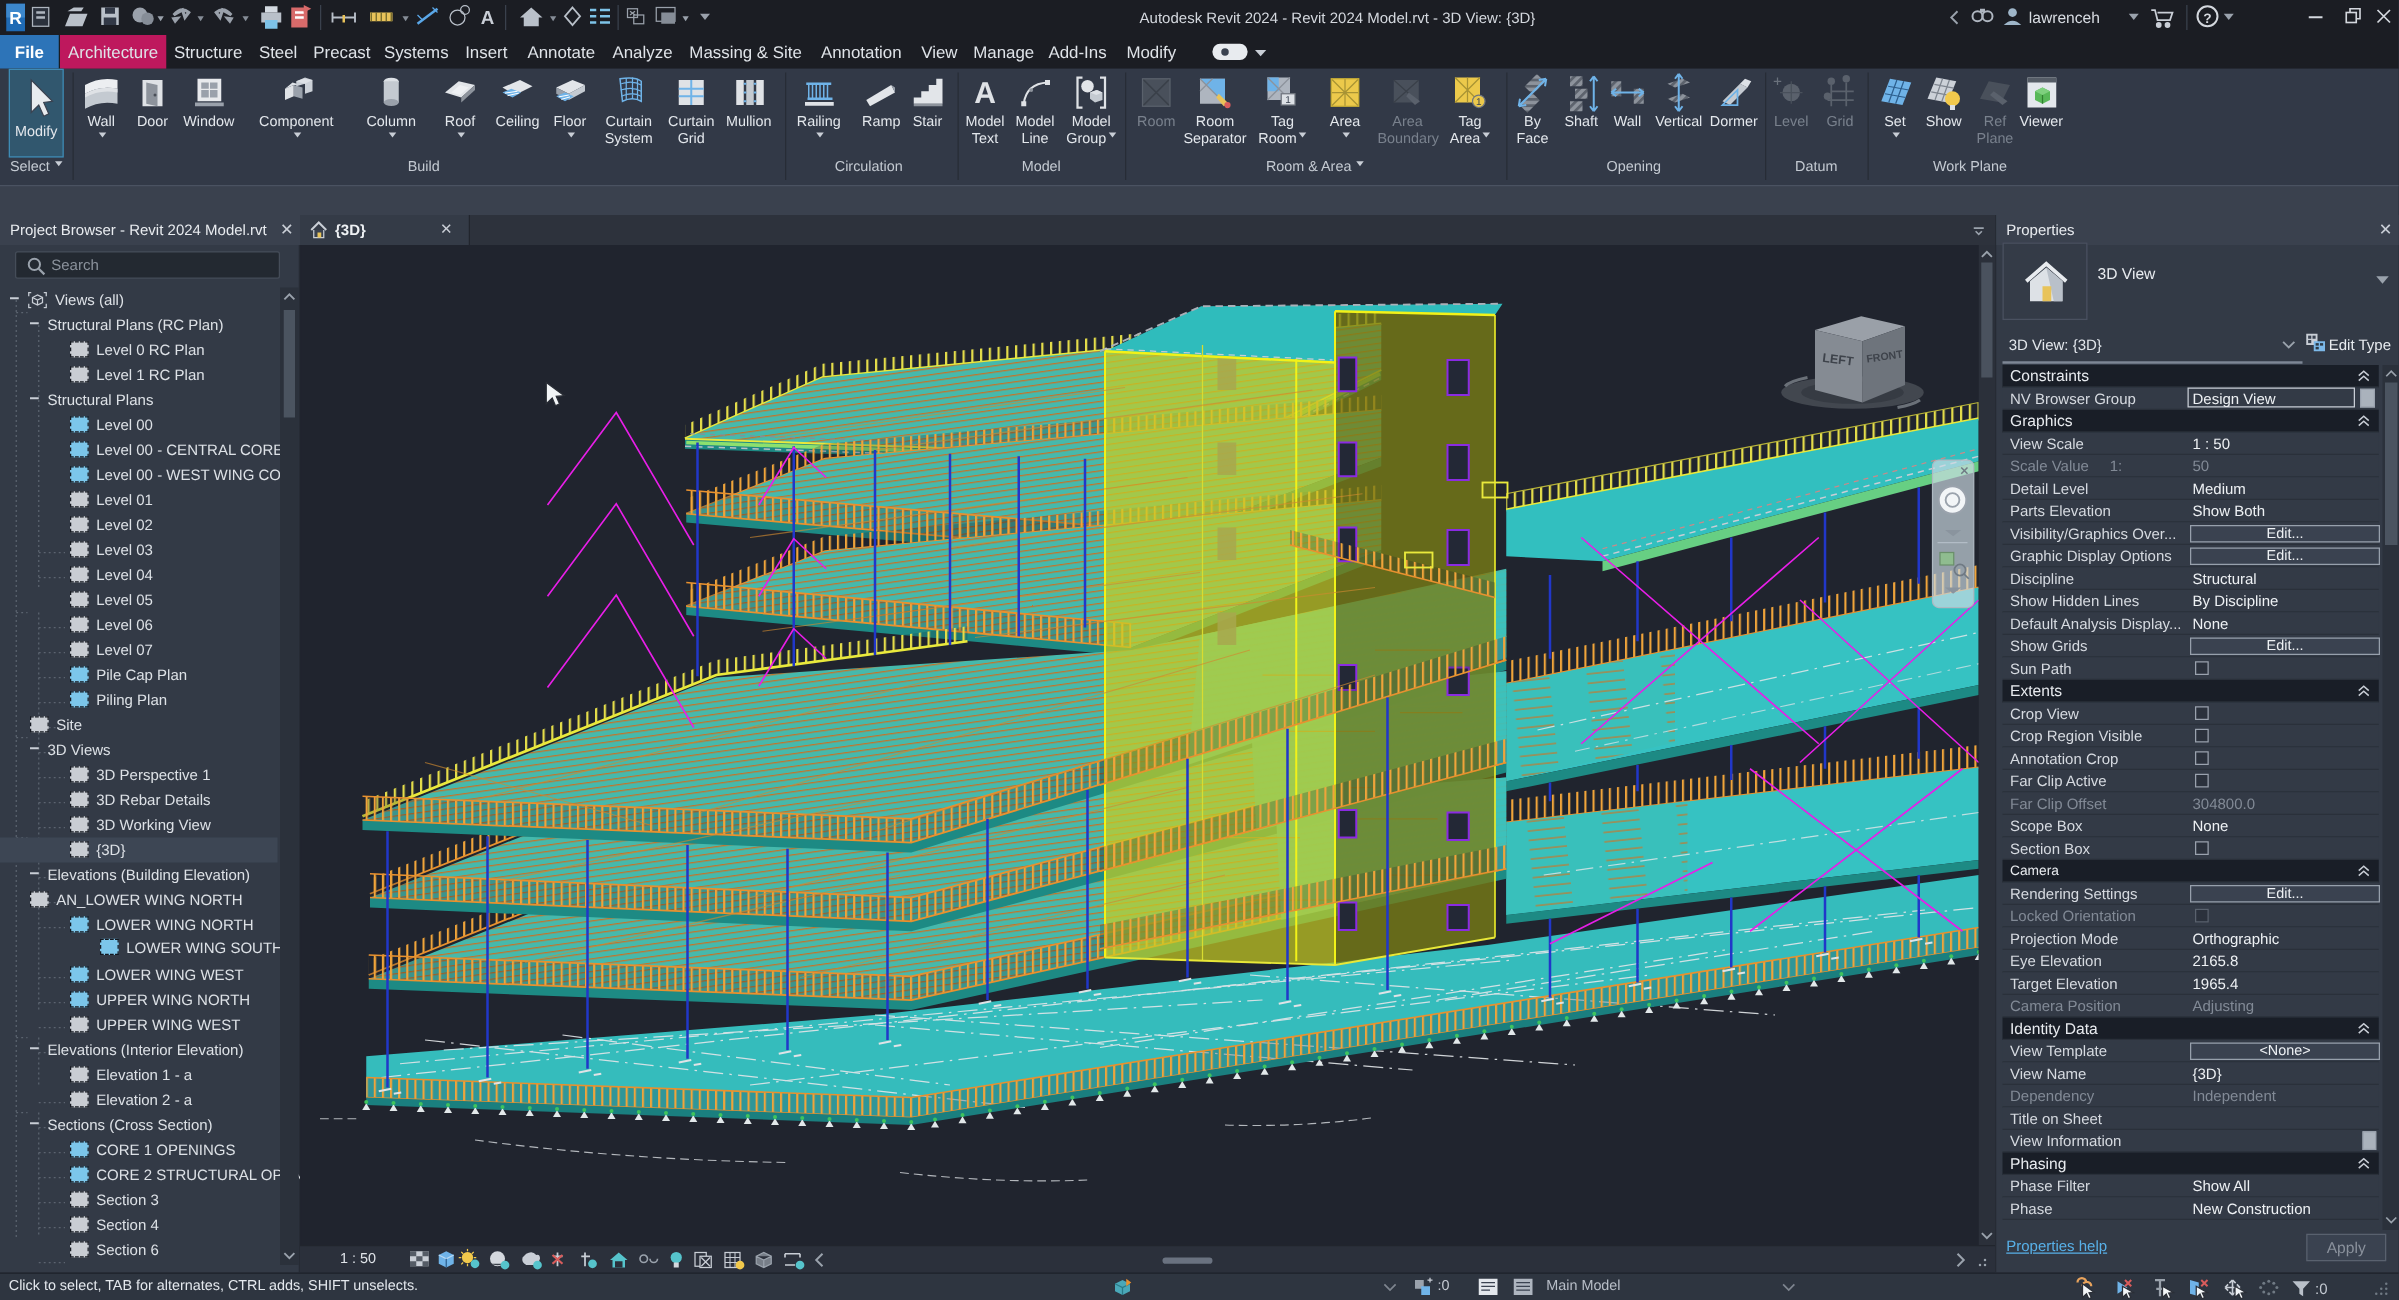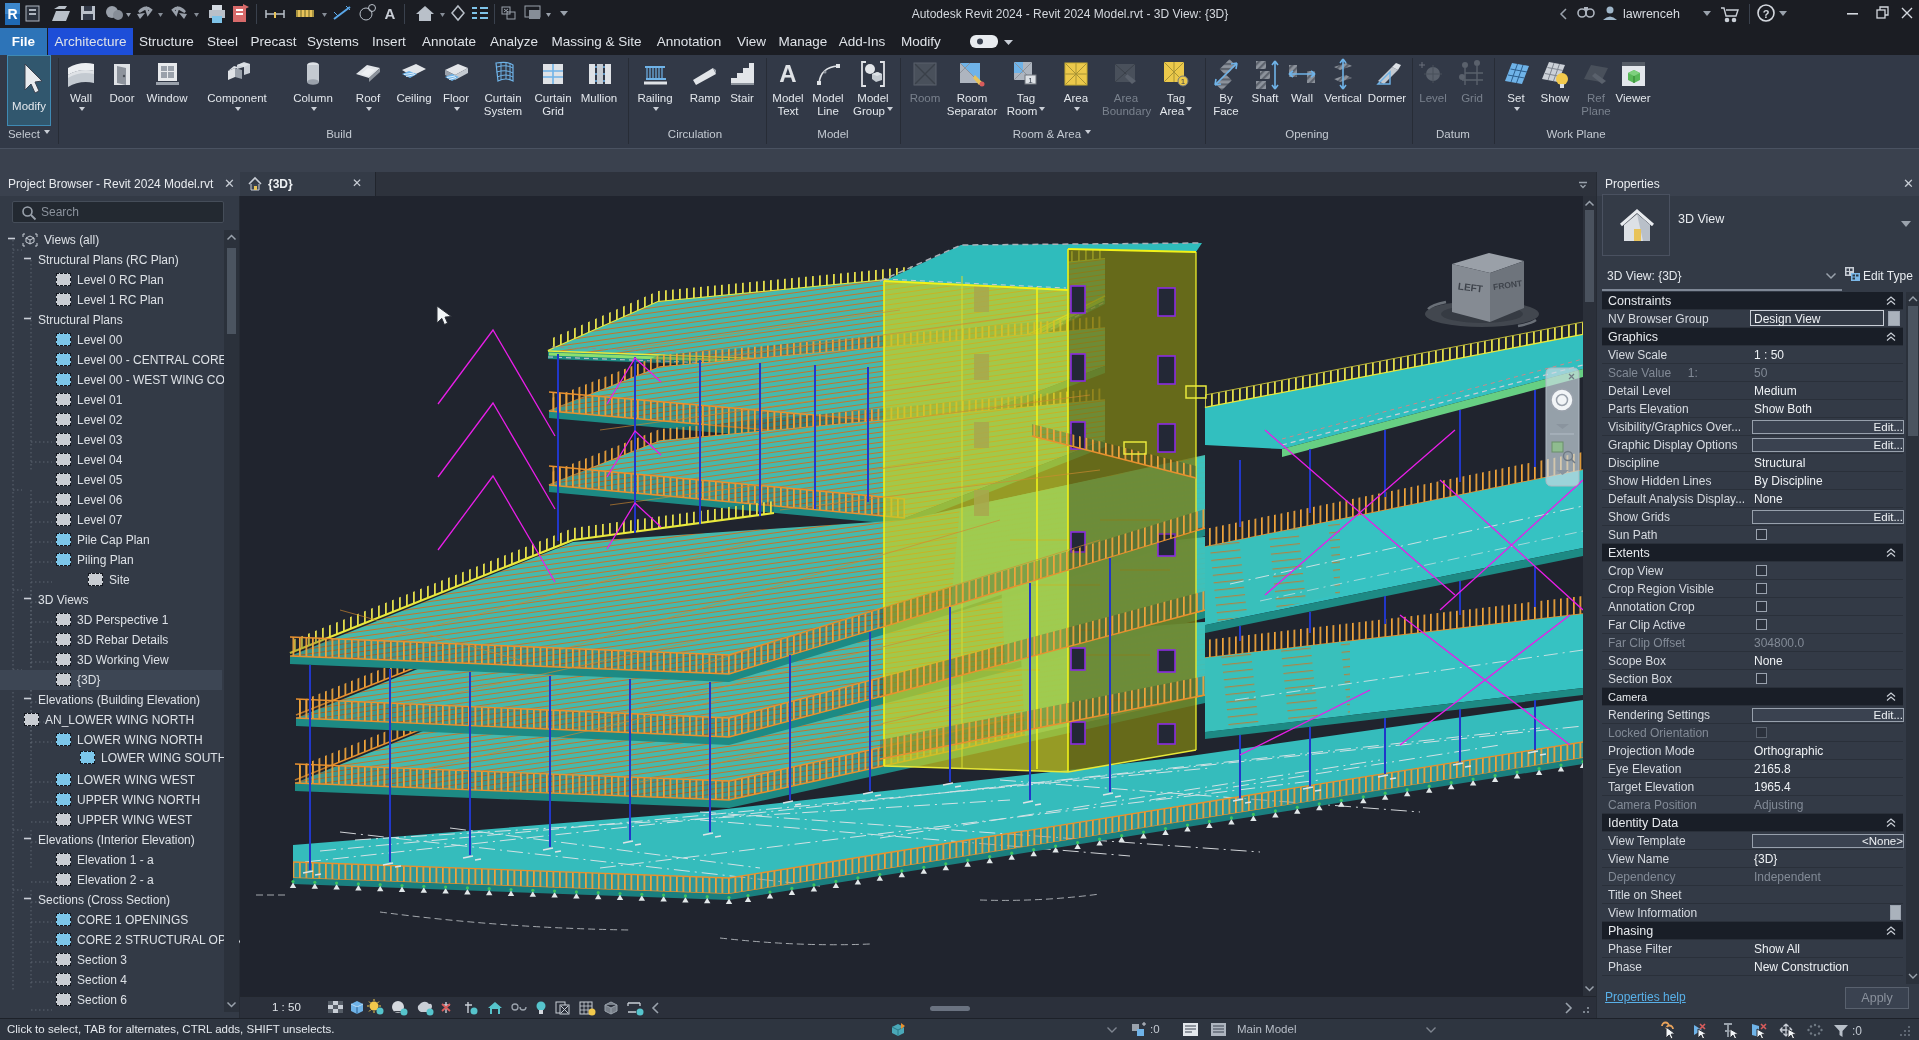--- a/index.html
+++ b/index.html
@@ -6,21 +6,21 @@
 .abs{position:absolute}
 .rb svg{display:block;margin:0 auto 1px}
 .trow svg{display:inline-block}
 .dar{display:inline-block;width:0;height:0;border:3.5px solid transparent;border-top:4.5px solid #c9ced6;vertical-align:1px;margin-left:1px}
 
 #tbar{position:absolute;left:0;top:0;width:1919px;height:28px;background:#1b1d23}
 #tbar .title{position:absolute;left:860px;top:7px;width:420px;text-align:center;font-size:12px;color:#d4d8de}
 #tabrow{position:absolute;left:0;top:28px;width:1919px;height:27px;background:#1b1d23}
 .tab{position:absolute;top:0;height:27px;line-height:27px;font-size:13.5px;color:#dfe3e8;text-align:center}
 .tab.file{background:#2d74b8;color:#fff;font-weight:bold}
-.tab.act{background:#1d4ed8}
+.tab.act{background:#be185d}
 
 #ribbon{position:absolute;left:0;top:55px;width:1919px;height:93px;background:#323947}
 .rb{position:absolute;top:2px;text-align:center;color:#e3e7ec;font-size:11.5px;line-height:13px}
 
 .rb.dis{color:#79818d}
 .rbig{position:absolute;text-align:center;color:#e3e7ec;font-size:11.5px}
 .rgl{position:absolute;top:73px;height:18px;color:#c4cad2;font-size:11.5px;text-align:center;width:140px}
 .rsep{position:absolute;top:3px;height:86px;width:1px;background:#272c36}
 #band{position:absolute;left:0;top:148px;width:1919px;height:24px;background:#3a414e;border-top:1px solid #4a5261}
 
@@ -38,21 +38,21 @@
 .ticon{display:inline-block;width:15px;height:13px;border:1px dashed #141820;margin-right:6px;vertical-align:-2px}
 .tb{background:#7cc6ea}.tg{background:#c9cdd3}
 .tsel{background:#3d4654;width:222px}
 
 #props .hd{position:absolute;left:0;top:0;width:323px;height:24px;background:#3a414e}
 .prow{position:absolute;left:5px;width:301px;height:18px;background:#333a46;border-bottom:1px solid #2a303a;font-size:12px;color:#d6dae0;line-height:18px}
 .prow .lab{position:absolute;left:6px;top:0}
 .prow .val{position:absolute;left:152px;top:0;color:#eef1f4}
 .prow.hdr{background:#191e27;color:#e8ebef}
 .prow.dis .lab,.prow.dis .val{color:#828a96}
-.pbtn{position:absolute;left:150px;top:2px;width:152px;height:14px;border:1px solid #97a0ac;background:#3a4250;text-align:right;font-size:11.5px;line-height:13px;color:#eef1f4}
+.pbtn{position:absolute;left:150px;top:2px;width:152px;height:14px;border:1px solid #97a0ac;background:#3a4250;text-align:center;font-size:11.5px;line-height:13px;color:#eef1f4}
 .pchk{position:absolute;left:154px;top:3px;width:11px;height:11px;border:1px solid #9aa2ae;background:#2b313c}
 </style></head><body>
 <div id="app">
 <div id="tbar">
  <svg class="abs" style="left:0;top:0" width="600" height="28" viewBox="0 0 600 28">
   <rect x="5" y="3" width="15" height="22" fill="#1f6ab4"></rect>
         <rect x="5" y="3" width="15" height="11" fill="#3c87cc"></rect>
   <text x="12.5" y="19" font-size="14" font-weight="bold" fill="#fff" text-anchor="middle">R</text>
   <g fill="#aeb5bf">
    <rect x="26" y="6" width="13" height="15" fill="#2b313c" stroke="#aeb5bf"></rect>
@@ -418,21 +418,21 @@
       <div class="trow " style="top:198px;padding-left:56px"><span class="ticon tb"></span>Level 00 - WEST WING COR</div>
       <div class="trow " style="top:218px;padding-left:56px"><span class="ticon tg"></span>Level 01</div>
       <div class="trow " style="top:238px;padding-left:56px"><span class="ticon tg"></span>Level 02</div>
       <div class="trow " style="top:258px;padding-left:56px"><span class="ticon tg"></span>Level 03</div>
       <div class="trow " style="top:278px;padding-left:56px"><span class="ticon tg"></span>Level 04</div>
       <div class="trow " style="top:298px;padding-left:56px"><span class="ticon tg"></span>Level 05</div>
       <div class="trow " style="top:318px;padding-left:56px"><span class="ticon tg"></span>Level 06</div>
       <div class="trow " style="top:338px;padding-left:56px"><span class="ticon tg"></span>Level 07</div>
       <div class="trow " style="top:358px;padding-left:56px"><span class="ticon tb"></span>Pile Cap Plan</div>
       <div class="trow " style="top:378px;padding-left:56px"><span class="ticon tb"></span>Piling Plan</div>
-      <div class="trow " style="top:398px;padding-left:88px"><span class="ticon tg"></span>Site</div>
+      <div class="trow " style="top:398px;padding-left:24px"><span class="ticon tg"></span>Site</div>
       <div class="trow " style="top:418px;padding-left:23px"><svg class="exp" width="9" height="9" viewBox="0 0 9 9">
           <path d="M1 4.5 H8" stroke="#c9ced6" stroke-width="1.6"></path>
         </svg>3D Views</div>
       <div class="trow " style="top:438px;padding-left:56px"><span class="ticon tg"></span>3D Perspective 1</div>
       <div class="trow " style="top:458px;padding-left:56px"><span class="ticon tg"></span>3D Rebar Details</div>
       <div class="trow " style="top:478px;padding-left:56px"><span class="ticon tg"></span>3D Working View</div>
       <div class="trow tsel" style="top:498px;padding-left:56px"><span class="ticon tg"></span>{3D}</div>
       <div class="trow " style="top:518px;padding-left:23px"><svg class="exp" width="9" height="9" viewBox="0 0 9 9">
           <path d="M1 4.5 H8" stroke="#c9ced6" stroke-width="1.6"></path>
         </svg>Elevations (Building Elevation)</div>

